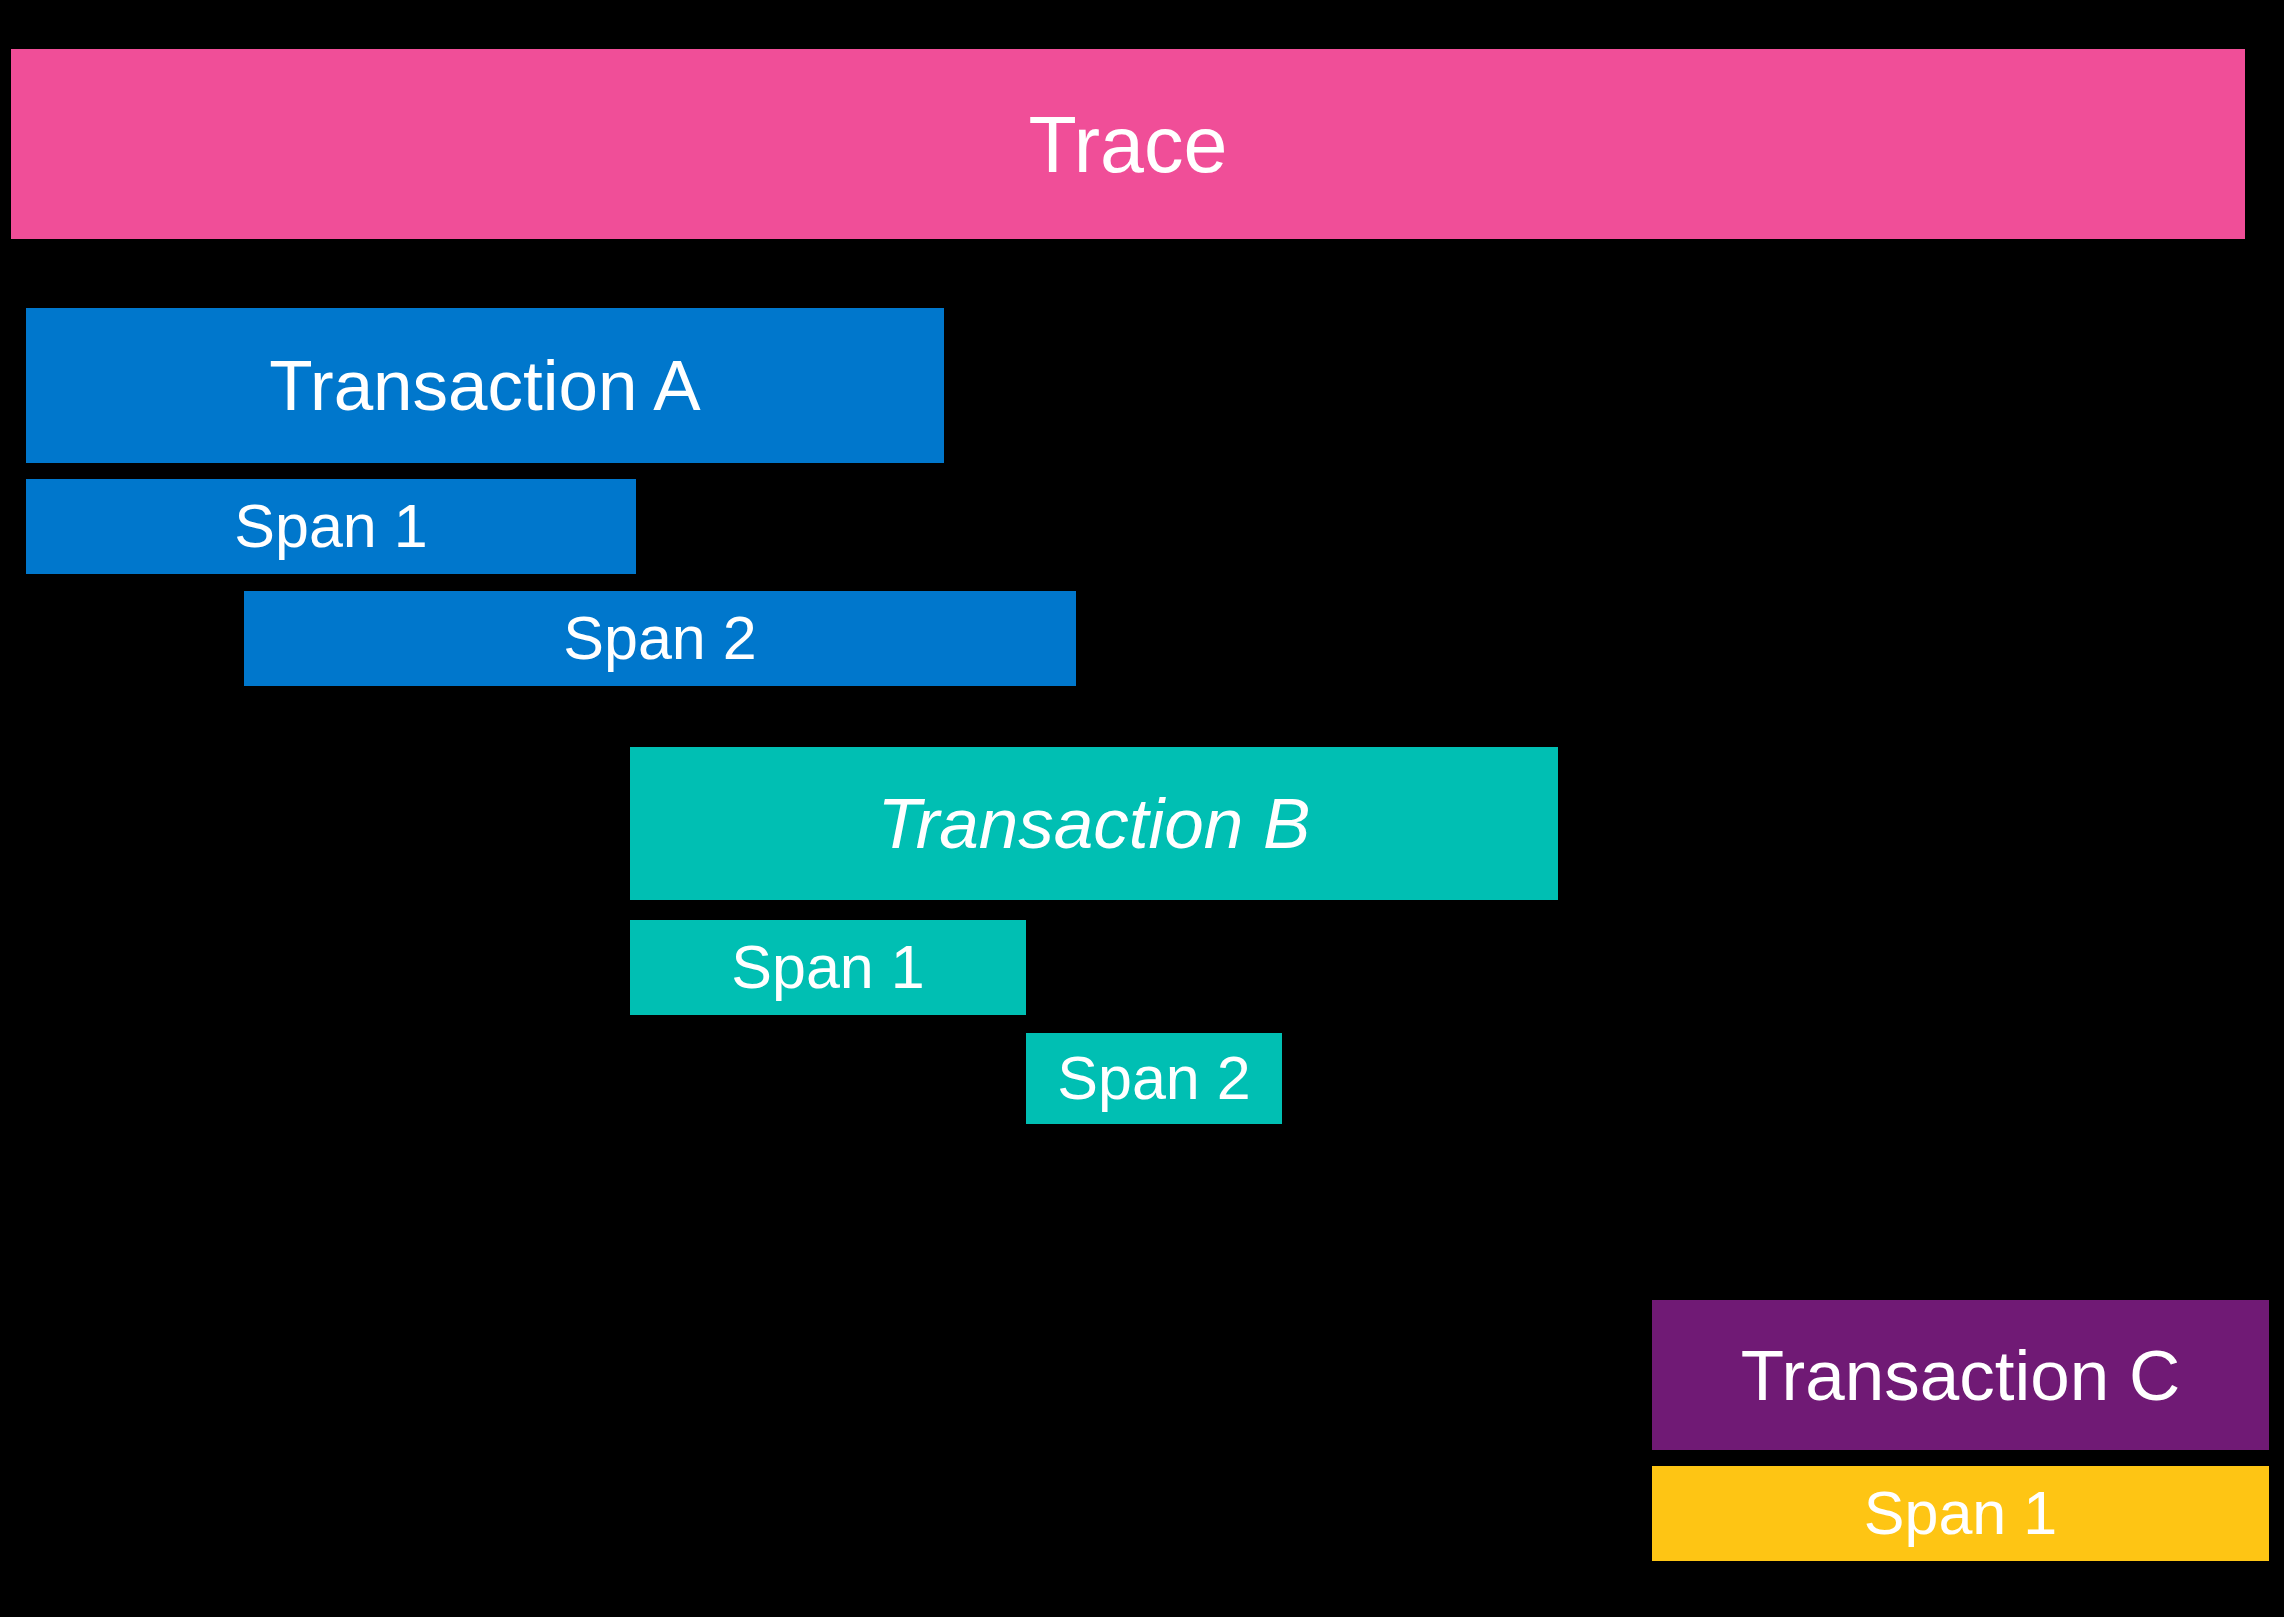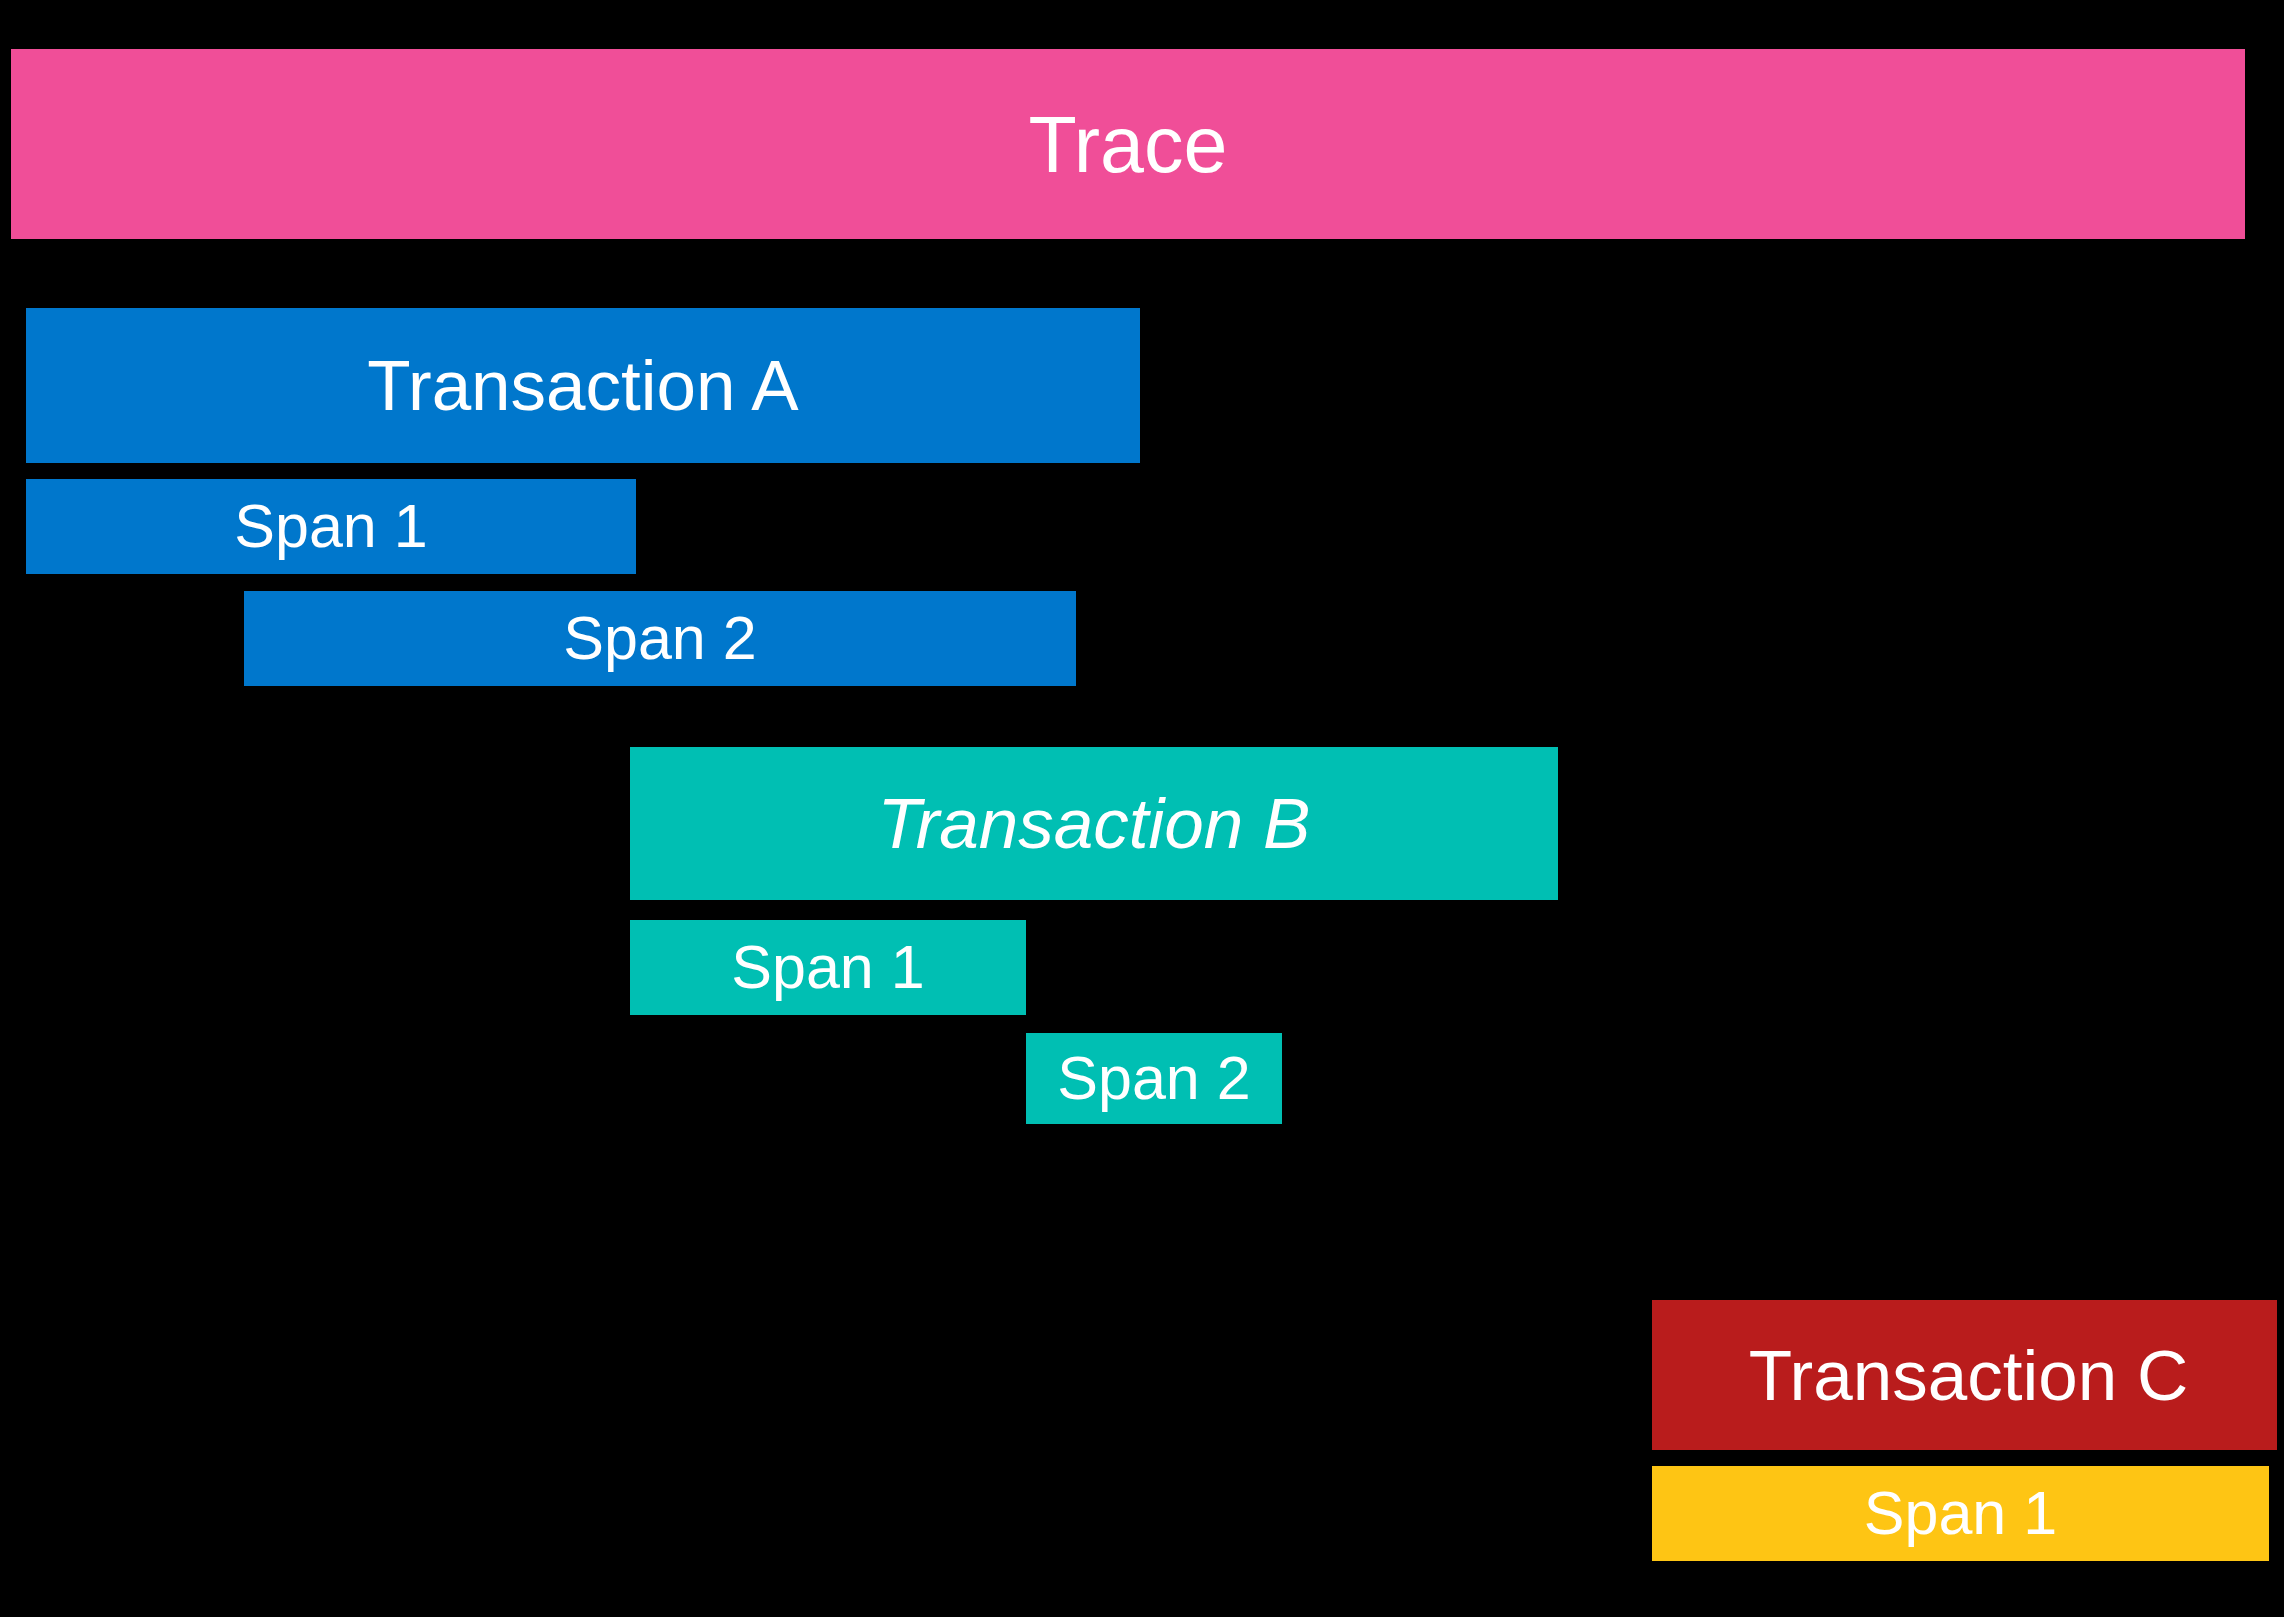--- a/index.html
+++ b/index.html
@@ -29,38 +29,38 @@
     user-select: none;
   }
 </style>
 </head>
 <body>
 
 <div id="stage" style="background: rgb(0, 0, 0);">
     <div class="bar" style="left: 11px; top: 49px; width: 2234px; height: 190px; background: rgb(240, 78, 152);">
       <span class="bar-label" style="font-size: 79px; color: rgb(255, 255, 255);">Trace</span>
     </div>
-    <div class="bar" style="left: 26px; top: 308px; width: 1114px; height: 155px; background: rgb(0, 119, 204);">
+    <div class="bar" style="left: 26px; top: 308px; width: 918px; height: 155px; background: rgb(0, 119, 204);">
       <span class="bar-label" style="font-size: 71px; color: rgb(255, 255, 255);">Transaction A</span>
     </div>
     <div class="bar" style="left: 26px; top: 479px; width: 610px; height: 95px; background: rgb(0, 119, 204);">
       <span class="bar-label" style="font-size: 61px; color: rgb(255, 255, 255);">Span 1</span>
     </div>
     <div class="bar" style="left: 244px; top: 591px; width: 832px; height: 95px; background: rgb(0, 119, 204);">
       <span class="bar-label" style="font-size: 61px; color: rgb(255, 255, 255);">Span 2</span>
     </div>
     <div class="bar" style="left: 630px; top: 747px; width: 928px; height: 153px; background: rgb(0, 191, 179); font-style: italic;">
       <span class="bar-label" style="font-size: 71px; color: rgb(255, 255, 255);">Transaction B</span>
     </div>
     <div class="bar" style="left: 630px; top: 920px; width: 396px; height: 95px; background: rgb(0, 191, 179);">
       <span class="bar-label" style="font-size: 61px; color: rgb(255, 255, 255);">Span 1</span>
     </div>
     <div class="bar" style="left: 1026px; top: 1033px; width: 256px; height: 91px; background: rgb(0, 191, 179);">
       <span class="bar-label" style="font-size: 61px; color: rgb(255, 255, 255);">Span 2</span>
     </div>
-    <div class="bar" style="left: 1652px; top: 1300px; width: 617px; height: 150px; background: #b91c1c; padding-left: 8px;">
+    <div class="bar" style="left: 1652px; top: 1300px; width: 617px; height: 150px; background: #701a75;">
       <span class="bar-label" style="font-size: 71px; color: rgb(255, 255, 255);">Transaction C</span>
     </div>
     <div class="bar" style="left: 1652px; top: 1466px; width: 617px; height: 95px; background: rgb(254, 197, 20);">
       <span class="bar-label" style="font-size: 61px; color: rgb(255, 255, 255);">Span 1</span>
     </div>
   </div>
 
 
 </body></html>

